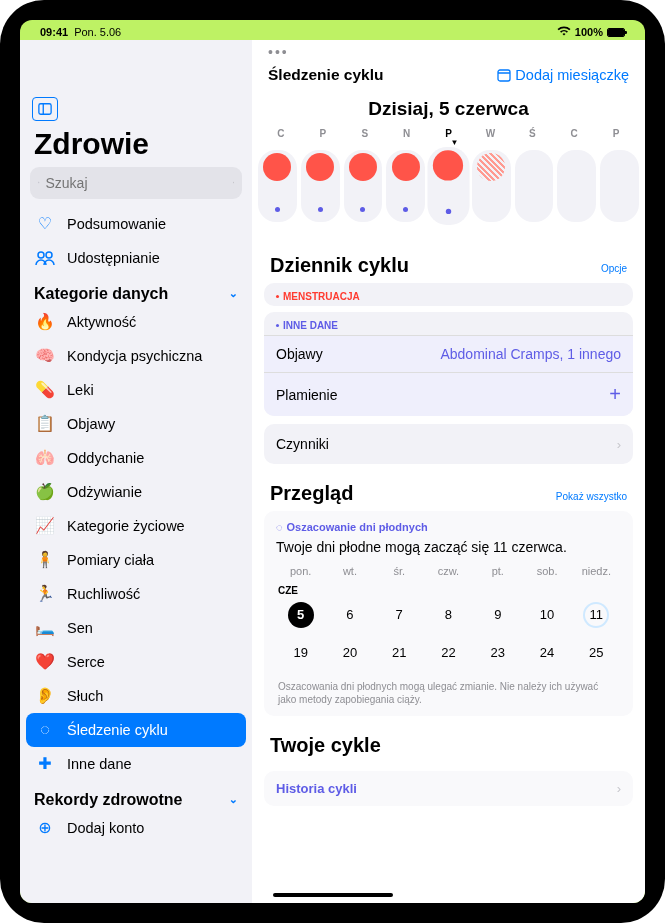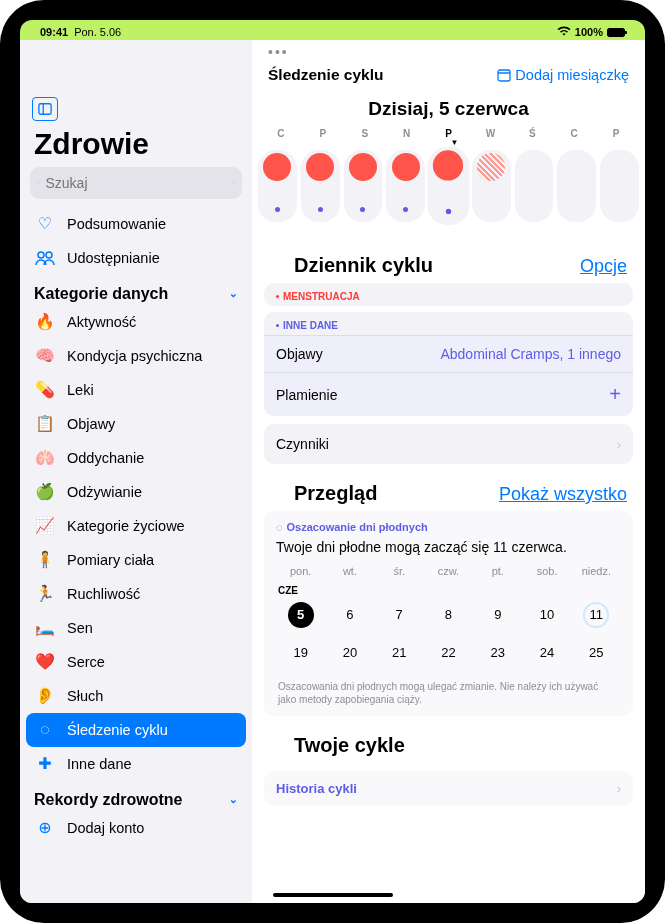--- a/index.html
+++ b/index.html
@@ -51,23 +51,23 @@
 .cycle-dots { display: flex; gap: 4px; padding: 2px 6px 14px; }
 .day-pill { flex: 1; background: #f2f2f7; border-radius: 18px; height: 72px; display: flex; flex-direction: column; align-items: center; justify-content: flex-start; padding-top: 3px; gap: 14px; position: relative; }
 .day-pill.today { transform: scale(1.08); z-index: 2; }
 .big-dot { width: 28px; height: 28px; border-radius: 50%; }
 .big-dot.red { background: #ff5449; }
 .big-dot.striped { background: repeating-linear-gradient(45deg, #ff9a91, #ff9a91 2px, #f2f2f7 2px, #f2f2f7 4px); }
 .small-dot { width: 5px; height: 5px; border-radius: 50%; background: #5e5ce6; position: absolute; bottom: 10px; }
 
 
 .section-card { margin: 8px 12px 0; }
-.sec-header { display: flex; justify-content: space-between; align-items: baseline; padding: 10px 6px 6px; margin-left: 24px; }
+.sec-header { display: flex; justify-content: space-between; align-items: baseline; padding: 10px 6px 6px; }
 .sec-title { font-size: 20px; font-weight: 700; }
-.sec-link { color: #007aff; font-size: 18px; text-decoration: underline; }
+.sec-link { color: #007aff; font-size: 10px; }
 
 .card { background: #f2f2f7; border-radius: 10px; overflow: hidden; margin-bottom: 6px; }
 .card-lbl { font-size: 10px; font-weight: 700; padding: 8px 12px 4px; display: flex; align-items: center; gap: 4px; }
 .card-lbl.red { color: #ff3b30; }
 .card-lbl.purple { color: #5e5ce6; }
 .lbl-dot { width: 3px; height: 3px; border-radius: 50%; background: currentColor; }
 .row { display: flex; justify-content: space-between; align-items: center; padding: 10px 12px; background: #fff0ee; font-size: 14px; }
 .row.purple-bg { background: #efeffc; border-top: 0.5px solid #ddd; }
 .row-val.red { color: #ff3b30; font-weight: 500; }
 .row-val.purple { color: #5e5ce6; }

